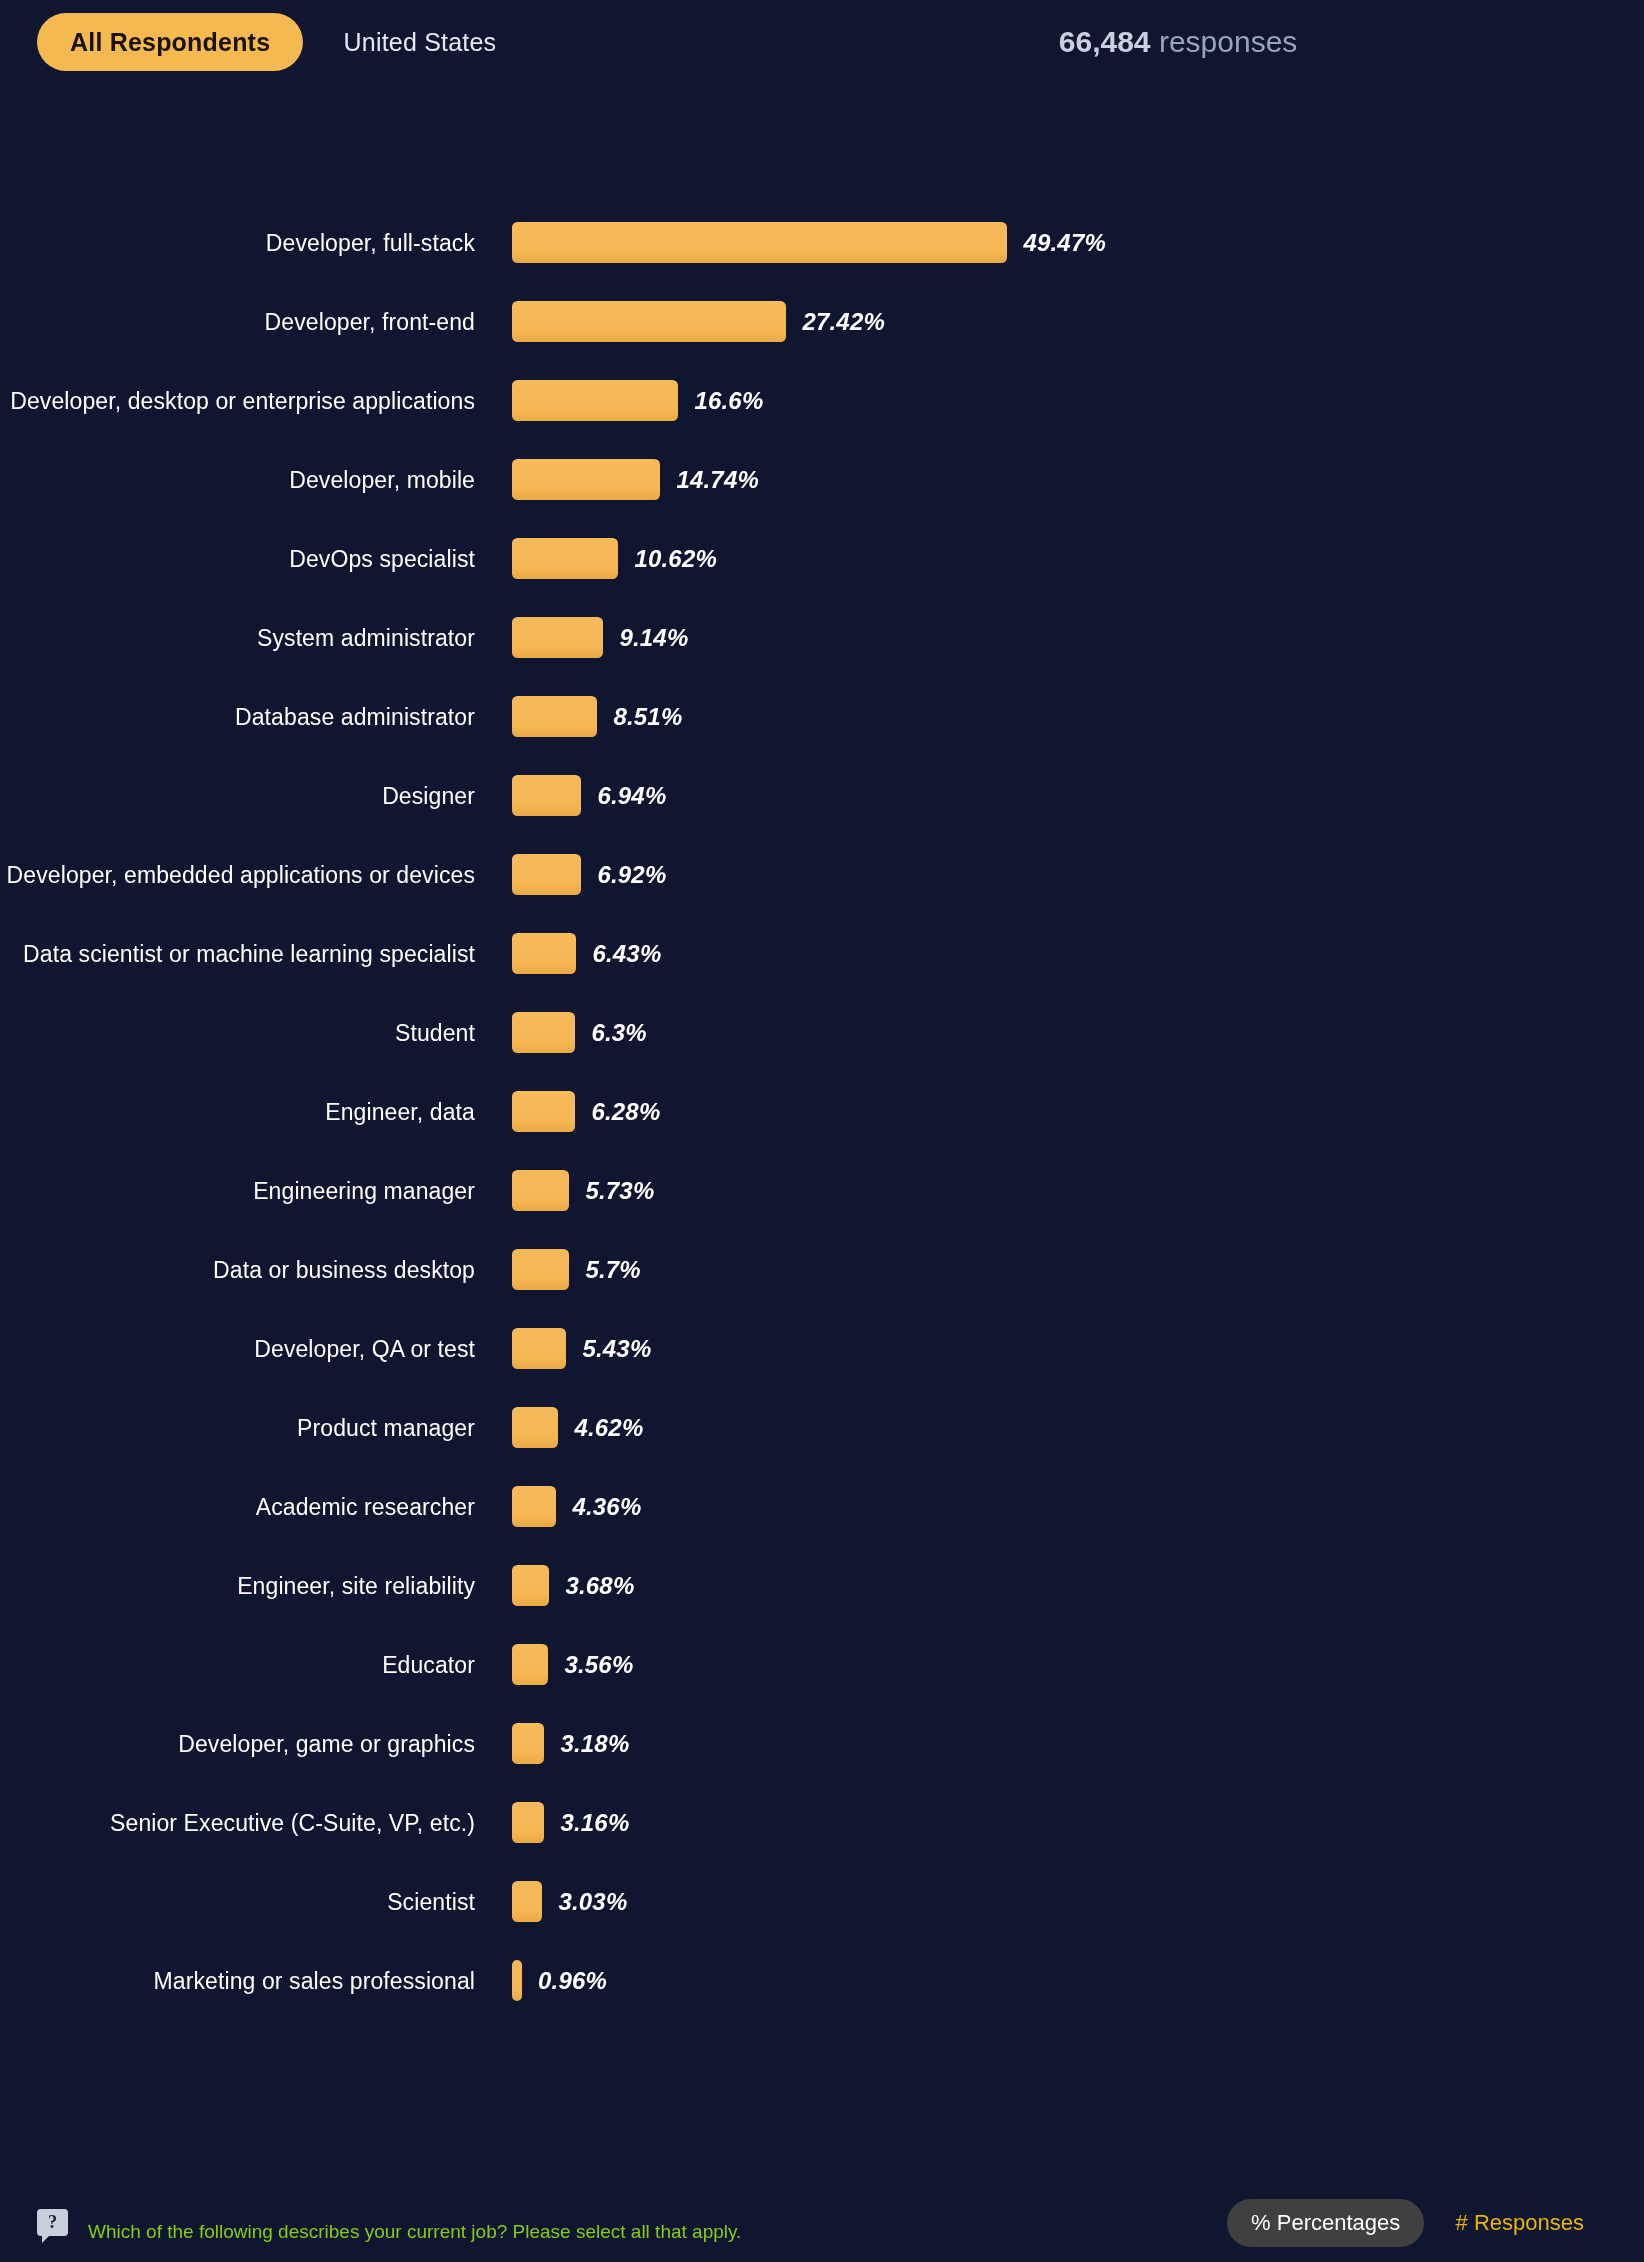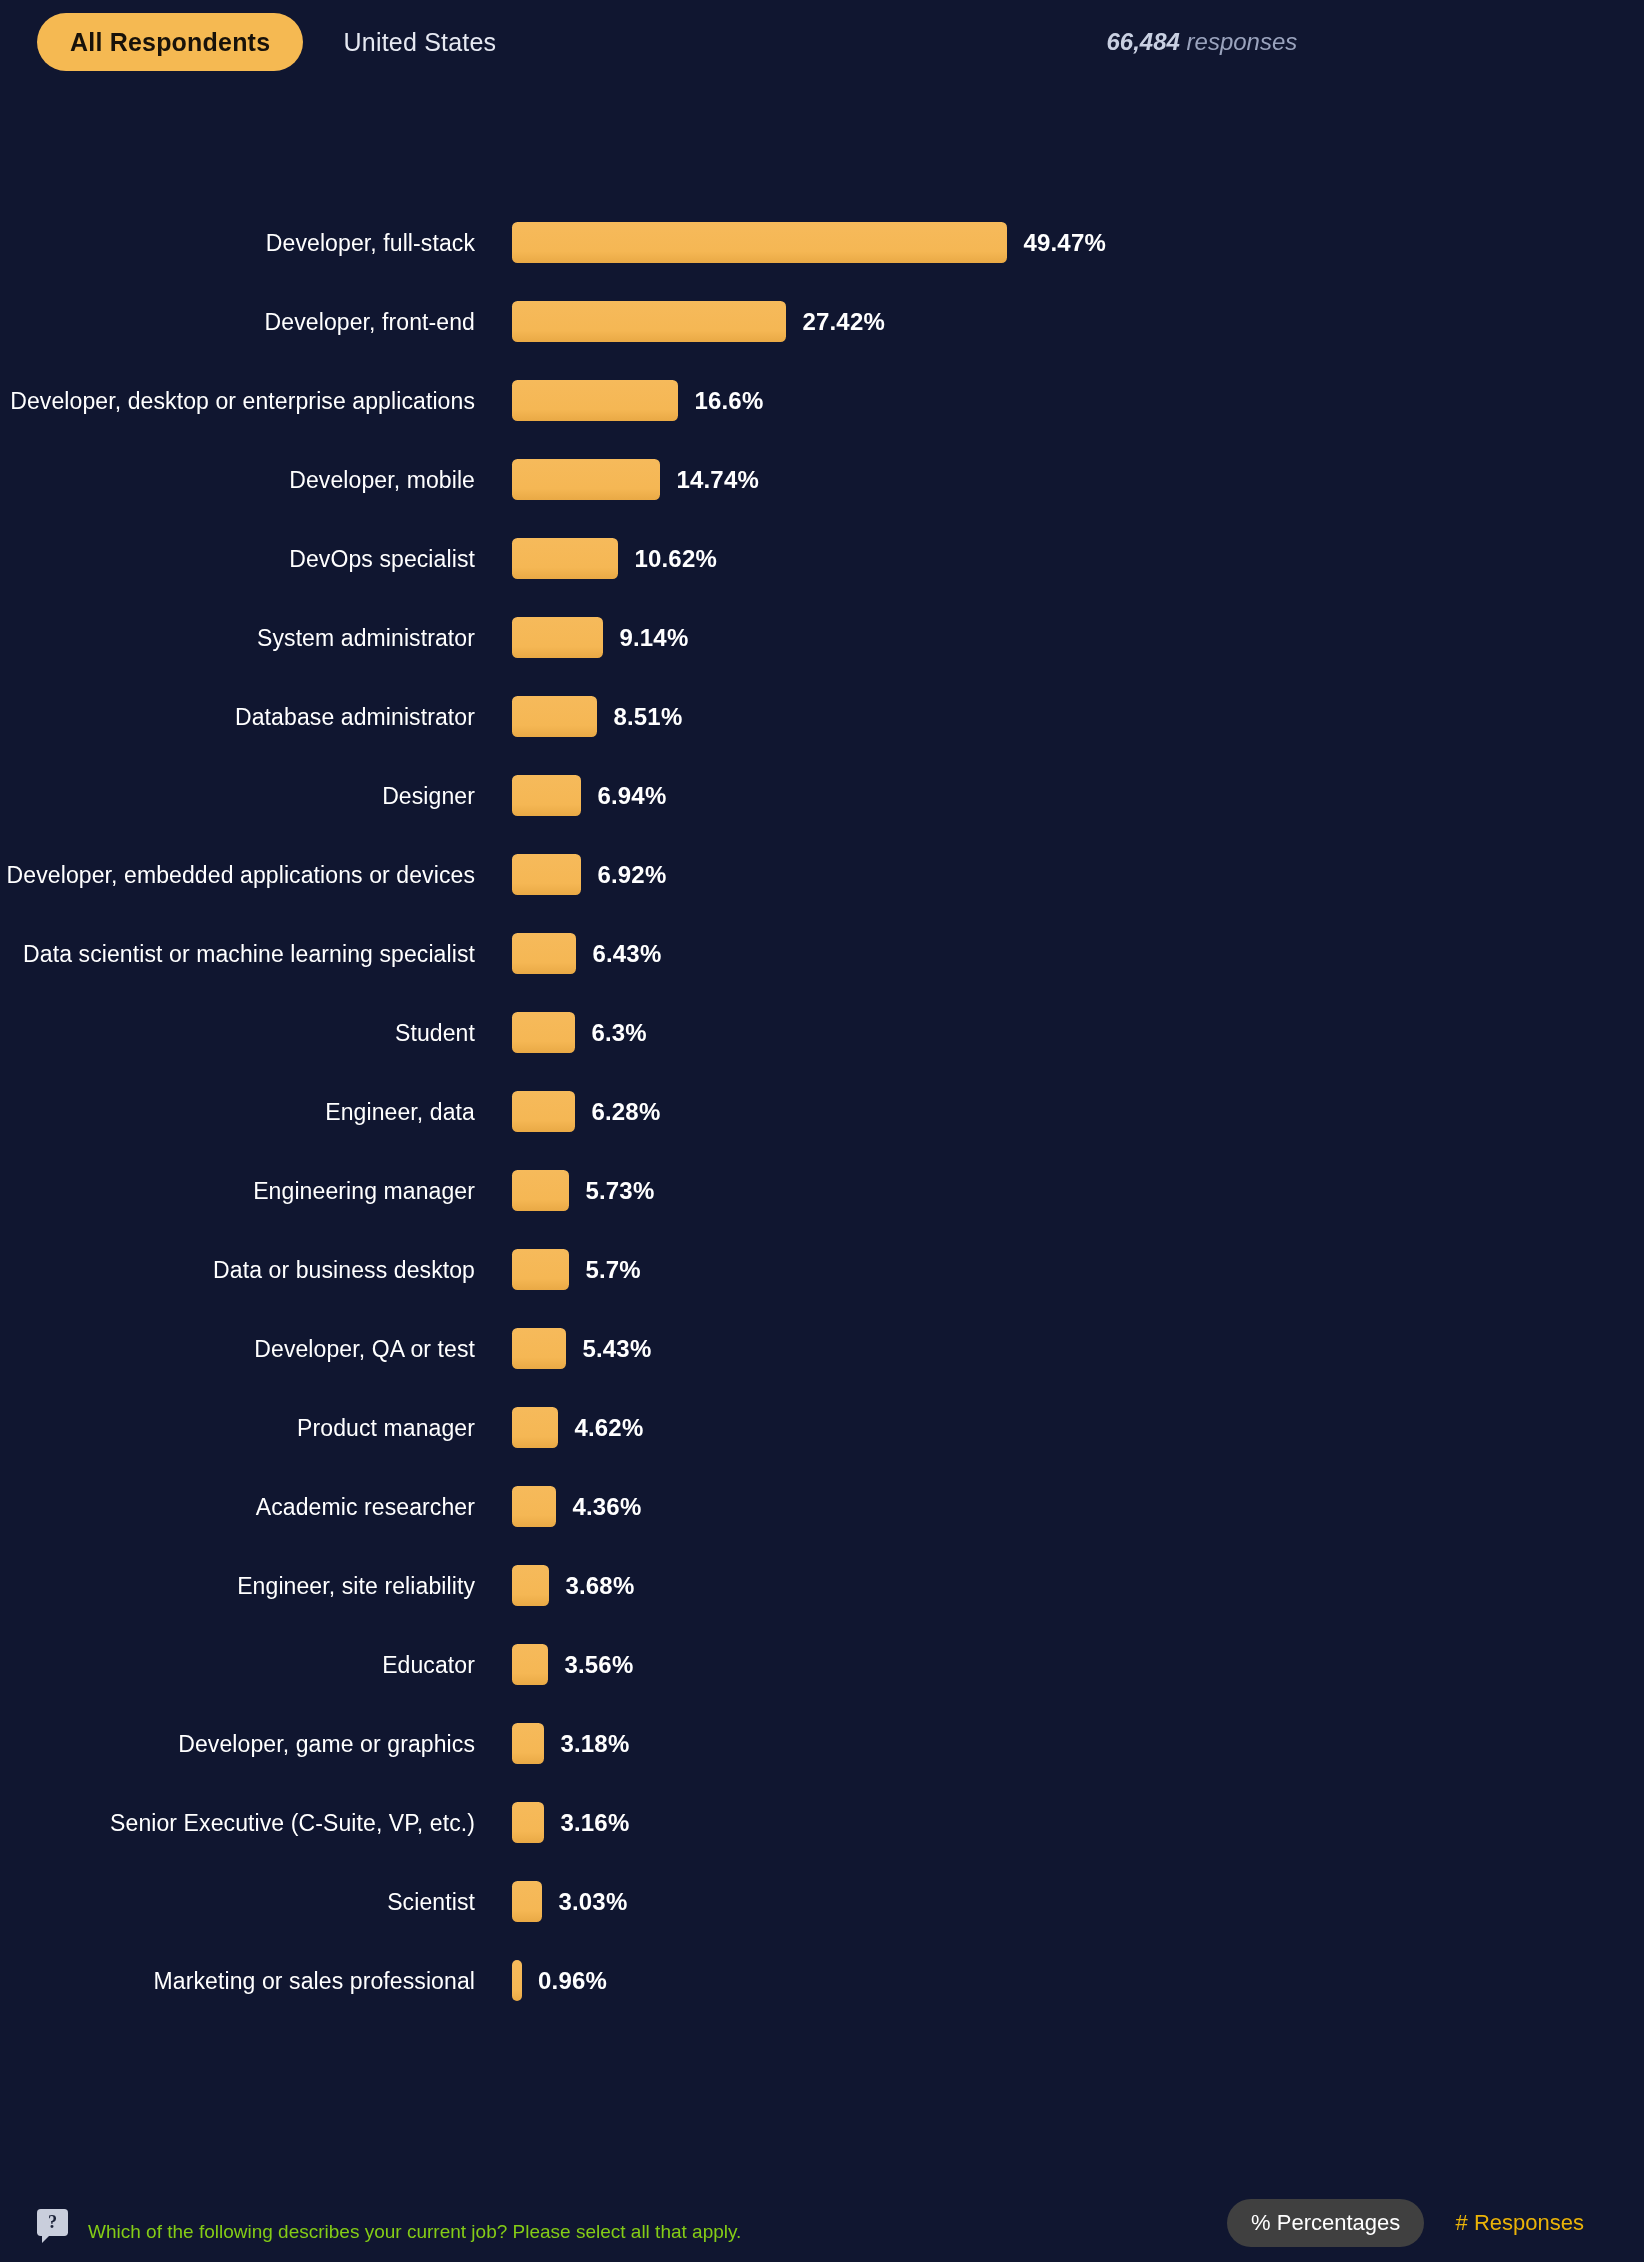--- a/index.html
+++ b/index.html
@@ -51,25 +51,24 @@
   }
 
   .seg.inactive {
     background: transparent;
     color: #E6E9F2;
     font-weight: 400;
   }
 
   .resp-count {
     margin-left: auto;
-    font-size: 24px;
+    font-size: 30px;
     color: #9AA3BD;
     white-space: nowrap;
     padding-right: 3.7px;
-    font-style: italic;
   }
   .resp-count b {
     color: #C9D0E2;
     font-weight: 700;
   }
 
   
   .chart {
     position: absolute;
     top: 203px;
@@ -109,20 +108,21 @@
     flex: none;
   }
 
   .bar-value {
     font-size: 24px;
     font-weight: 700;
     color: #FFFFFF;
     margin-left: 16.4px;
     white-space: nowrap;
     letter-spacing: 0.2px;
+    font-style: italic;
   }
 
   
   .footer {
     position: absolute;
     bottom: 0; left: 0;
     width: 1645px;
     height: 79px;
     display: flex;
     align-items: center;

